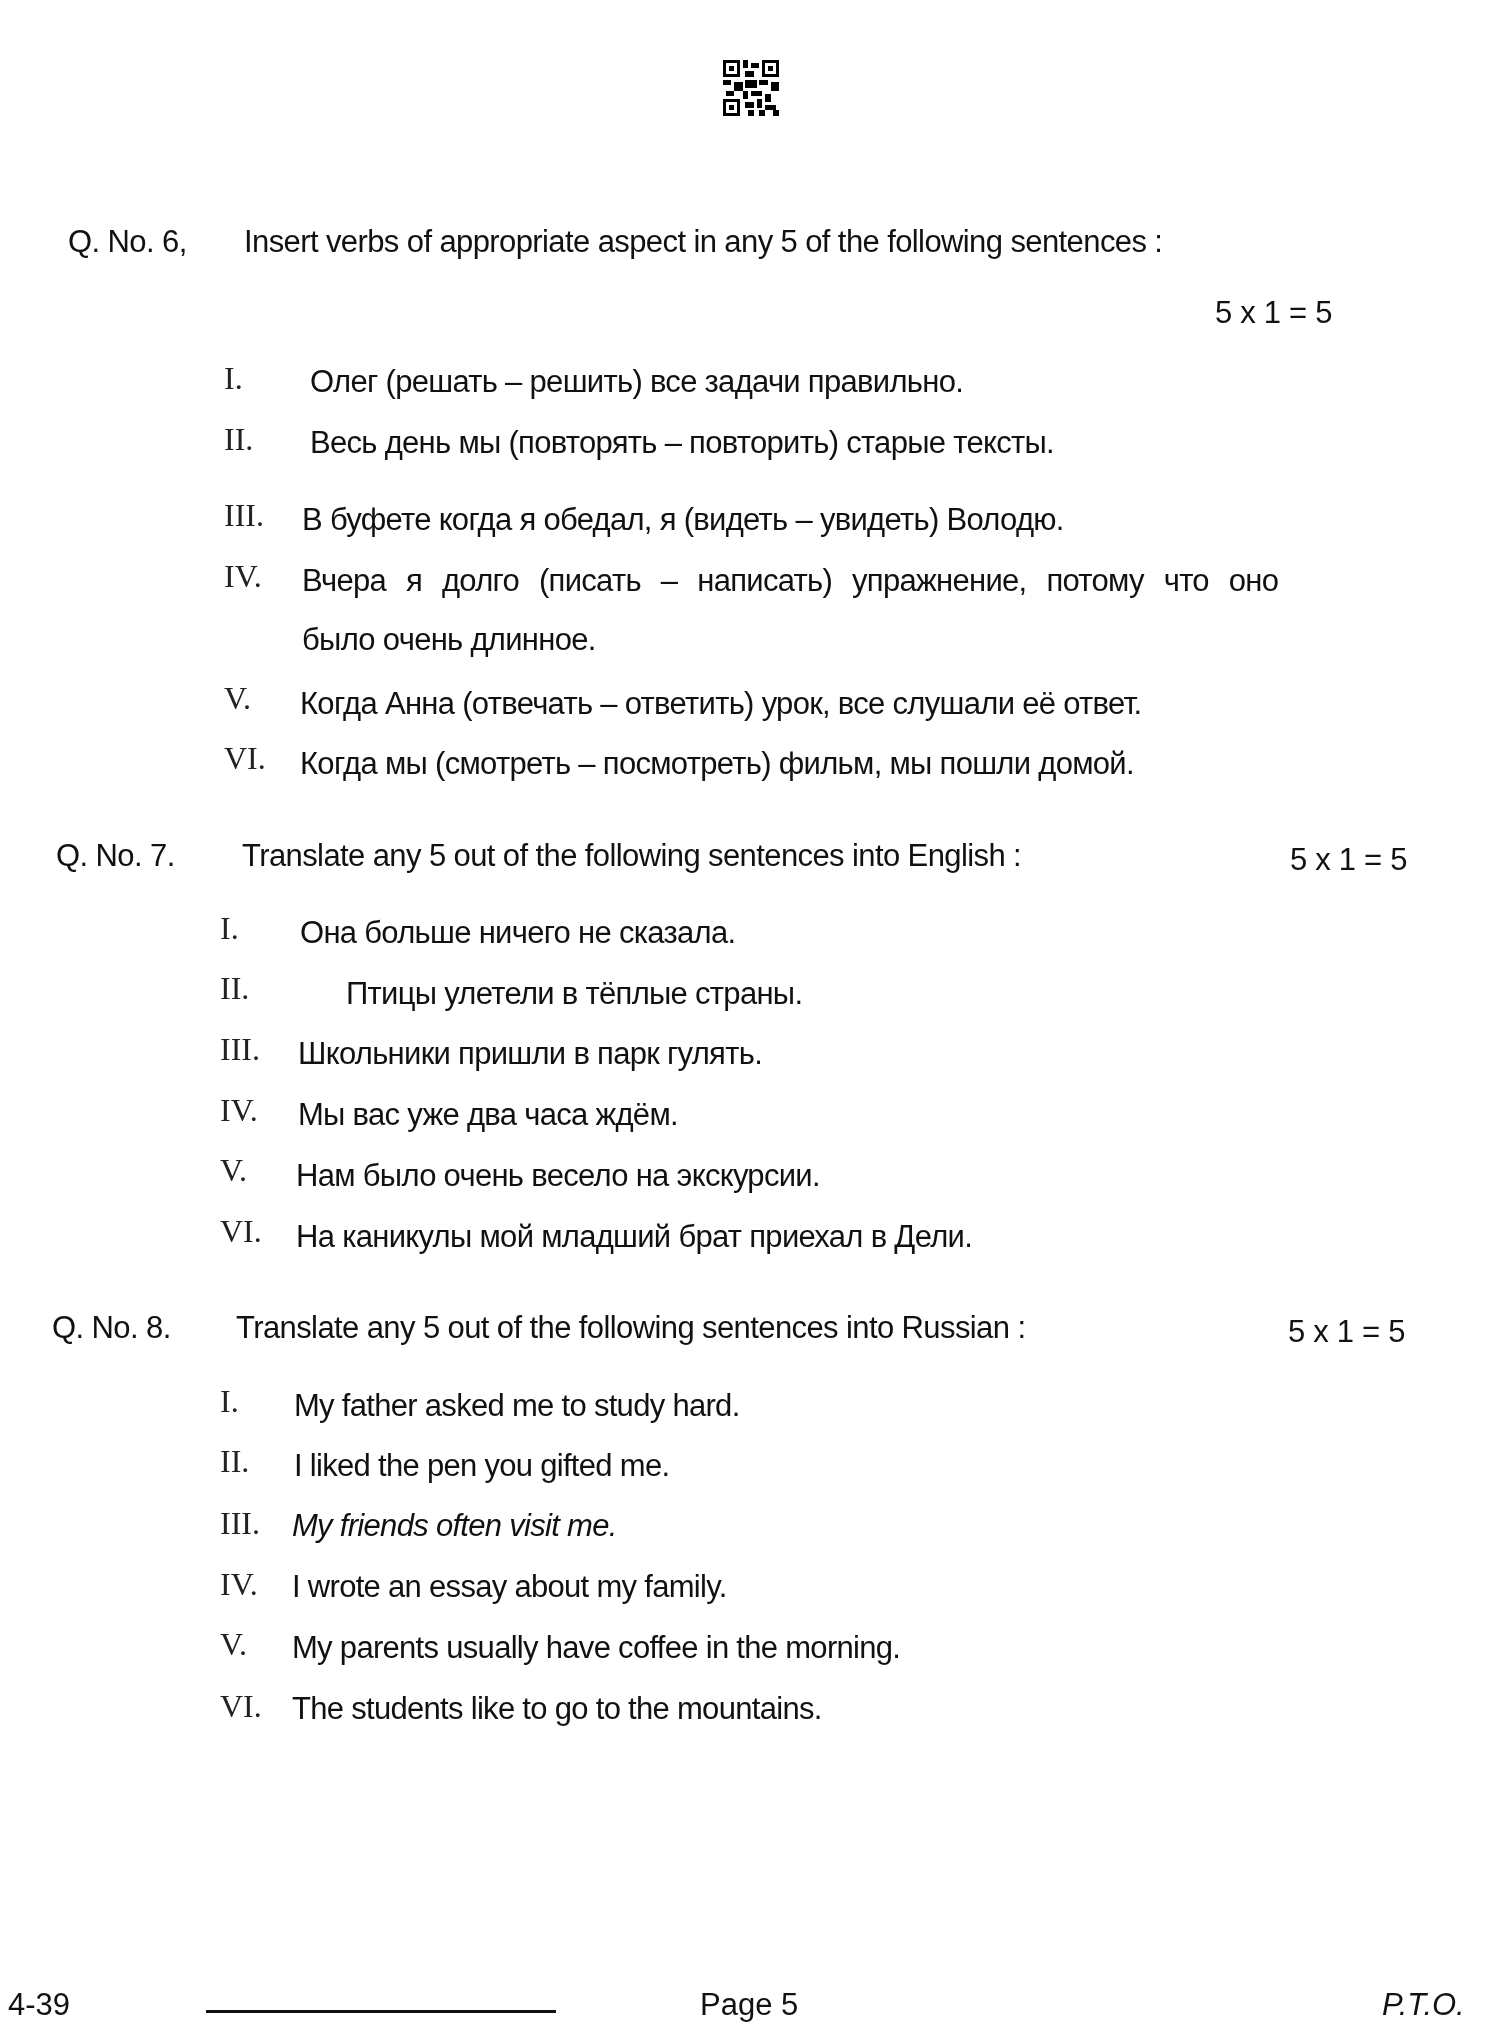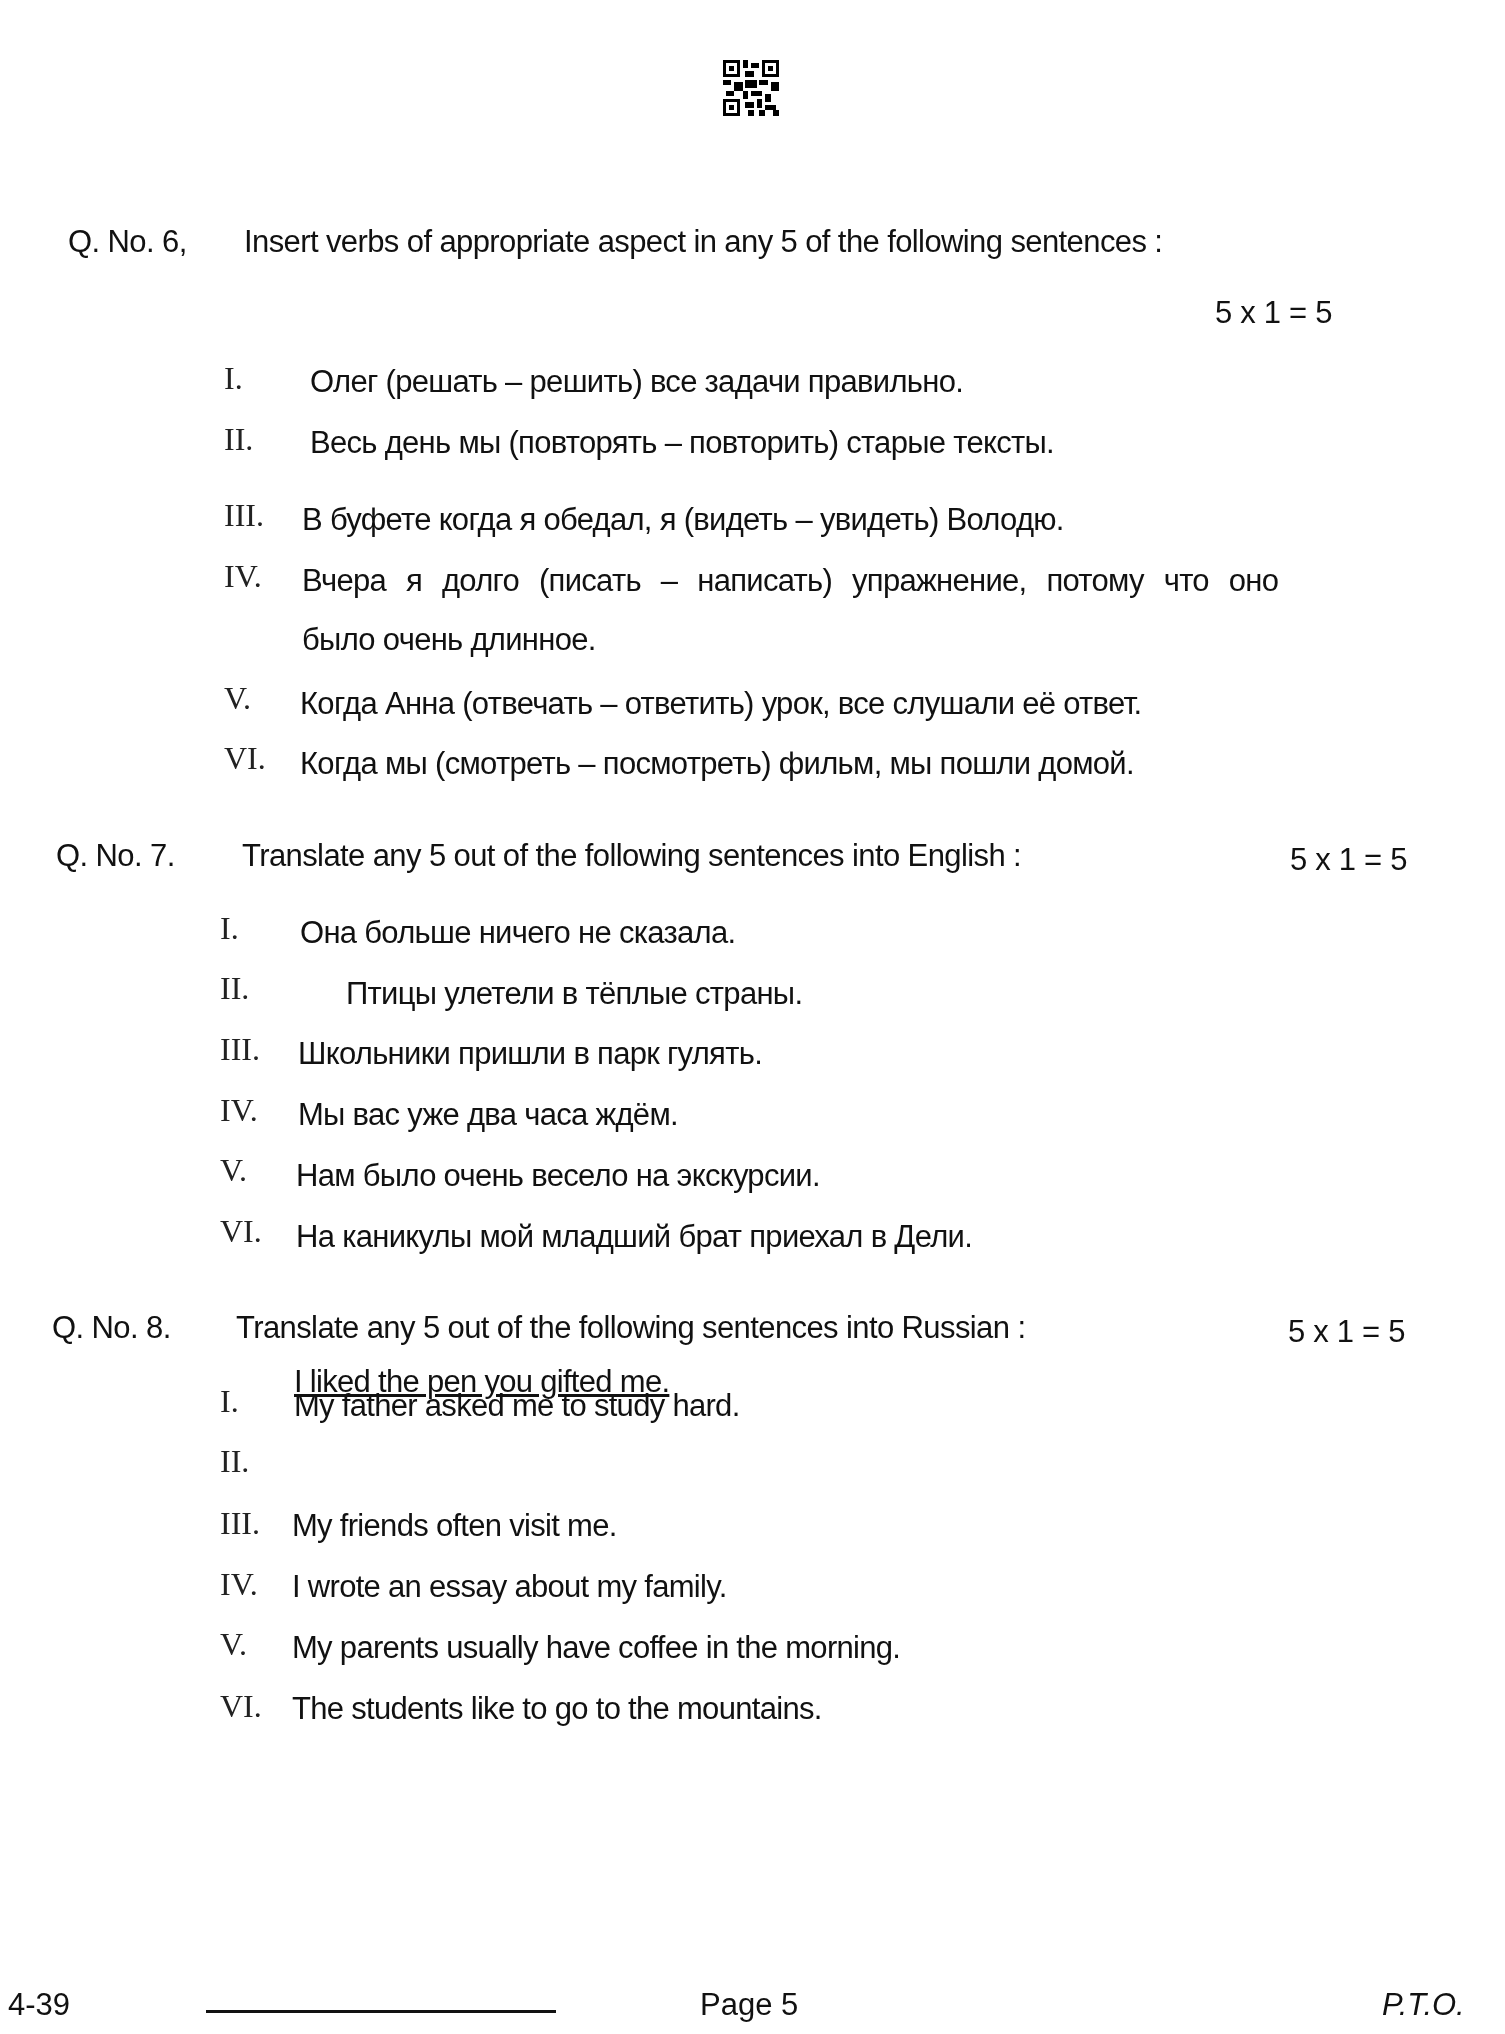--- a/index.html
+++ b/index.html
@@ -105,24 +105,24 @@
 
 <div>
   <div class="abs qhead" style="left:52px; top:1310px;">Q. No. 8.</div>
   <div class="abs qhead" style="left:236px; top:1310px;">Translate any 5 out of the following sentences into Russian :</div>
   <div class="abs marks" style="left:1288px; top:1314px;">5 x 1 = 5</div>
 
   <div class="abs roman" style="left:220px; top:1383px;">I.</div>
   <div class="abs item" style="left:294px; top:1388px;">My father asked me to study hard.</div>
 
   <div class="abs roman" style="left:220px; top:1443px;">II.</div>
-  <div class="abs item" style="left:294px; top:1364px;text-decoration:underline;">I liked the pen you gifted me.</div>
+  <div class="abs item" style="left:294px; top:1448px;">I liked the pen you gifted me.</div>
 
   <div class="abs roman" style="left:220px; top:1505px;">III.</div>
-  <div class="abs item" style="left:292px; top:1508px;">My friends often visit me.</div>
+  <div class="abs item" style="left:292px; top:1508px;font-style:italic;">My friends often visit me.</div>
 
   <div class="abs roman" style="left:220px; top:1566px;">IV.</div>
   <div class="abs item" style="left:292px; top:1569px;">I wrote an essay about my family.</div>
 
   <div class="abs roman" style="left:220px; top:1626px;">V.</div>
   <div class="abs item" style="left:292px; top:1630px;">My parents usually have coffee in the morning.</div>
 
   <div class="abs roman" style="left:220px; top:1688px;">VI.</div>
   <div class="abs item" style="left:292px; top:1691px;">The students like to go to the mountains.</div>
 </div>

